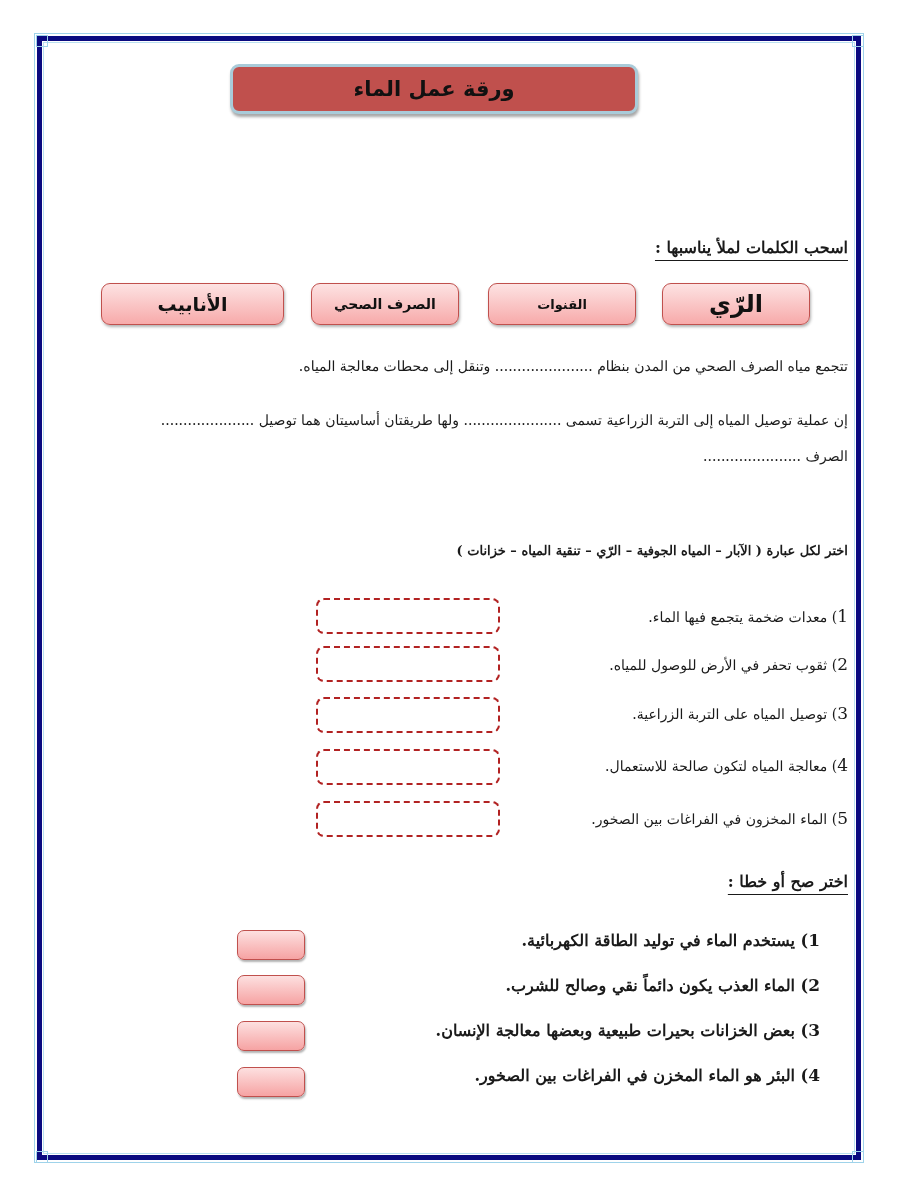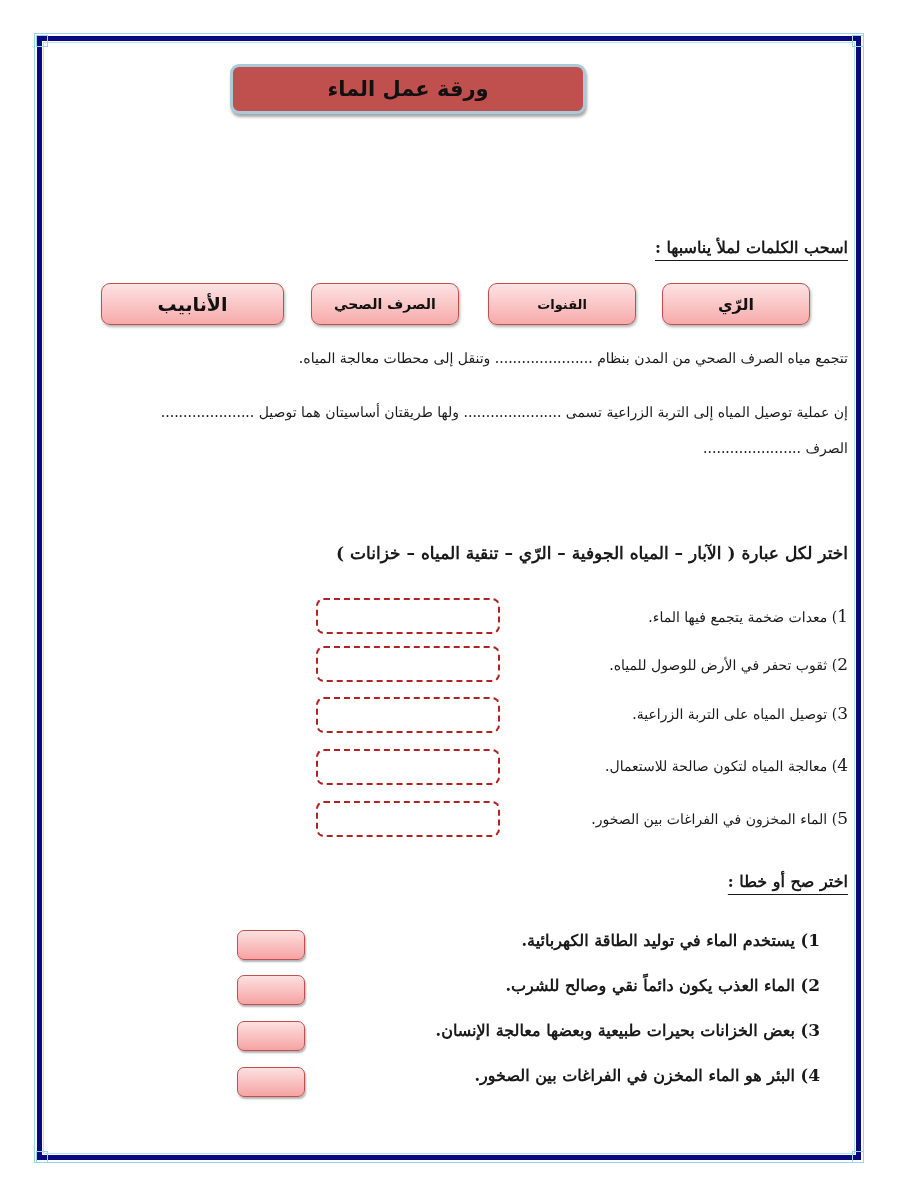--- a/index.html
+++ b/index.html
@@ -6,41 +6,41 @@
   body { width: 900px; height: 1200px; position: relative; overflow: hidden;
          font-family: "DejaVu Serif", "Liberation Serif", serif; color: #1a1a1a; }
   .frame-outer { position: absolute; left: 34px; top: 33px; width: 830px; height: 1130px;
                  border: 1px solid #9fd3ea; box-sizing: border-box; }
   .frame { position: absolute; left: 37px; top: 36px; width: 824px; height: 1124px;
            border: 5px solid #0a0a80; box-sizing: border-box; }
   .frame-inner { position: absolute; left: 43px; top: 42px; width: 812px; height: 1112px;
                  border: 1px solid #b9e0f0; box-sizing: border-box; }
   .corner { position: absolute; width: 10px; height: 10px; border: 1px solid #9fd3ea; }
 
-  .title-box { position: absolute; left: 230px; top: 64px; width: 356px; height: 50px;
+  .title-box { position: absolute; left: 230px; top: 64px; width: 408px; height: 50px;
                background: #c0504d; border: 3px solid #a9cbd9; border-radius: 9px;
                box-shadow: 1px 3px 3px rgba(0,0,0,0.35); box-sizing: border-box;
                display: flex; align-items: center; justify-content: center; }
   .title-box span { font-family: "DejaVu Sans", "Liberation Sans", sans-serif;
                     font-weight: bold; font-size: 21px; color: #111; }
 
   .rtl { direction: rtl; }
   .heading { position: absolute; right: 52px; font-size: 16px; font-weight: bold;
              text-decoration: underline; text-underline-offset: 7px; }
-  .heading.plain { text-decoration: none; font-size: 17px; }
+  .heading.plain { text-decoration: none; font-size: 13px; }
 
   .word-btn { position: absolute; height: 42px; border-radius: 9px; box-sizing: border-box;
               border: 1.5px solid #c0504d;
               background: linear-gradient(to bottom, #fde3e3 0%, #f7aaaa 100%);
               box-shadow: 1px 2px 3px rgba(0,0,0,0.3);
               display: flex; align-items: center; justify-content: center;
               font-family: "DejaVu Sans", "Liberation Sans", sans-serif; font-weight: bold;
               color: #111; cursor: grab; }
 
-  .para { position: absolute; right: 52px; font-size: 14px; text-align: right; line-height: 20px; }
+  .para { position: absolute; right: 52px; font-size: 14px; text-align: right; line-height: 20px; margin-top: 8px; }
 
   .match-item { position: absolute; right: 52px; font-size: 14px; }
   .drop-box { position: absolute; left: 316px; width: 184px; height: 36px; box-sizing: border-box;
               border: 2px dashed #b22222; border-radius: 8px; background: #fff; }
 
   .tf-item { position: absolute; right: 80px; font-size: 16px; font-weight: bold; }
   .tf-box { position: absolute; left: 237px; width: 68px; height: 30px; box-sizing: border-box;
             border: 1.5px solid #c0504d; border-radius: 7px;
             background: linear-gradient(to bottom, #fde0e0 0%, #f6a3a3 100%);
             box-shadow: 1px 2px 2px rgba(0,0,0,0.3); }
@@ -56,21 +56,21 @@
 <div class="corner" style="left:852px;top:35px;"></div>
 <div class="corner" style="left:36px;top:1151px;"></div>
 <div class="corner" style="left:852px;top:1151px;"></div>
 
 <div class="title-box">
   <span class="rtl">ورقة عمل الماء</span>
 </div>
 
 <div class="heading rtl" style="top:238px;">اسحب الكلمات لملأ يناسبها :</div>
 
-<div class="word-btn rtl" style="left:662px;top:283px;width:148px;font-size:16px;">الرّي</div>
+<div class="word-btn rtl" style="left:662px;top:283px;width:148px;font-size:24px;">الرّي</div>
 <div class="word-btn rtl" style="left:488px;top:283px;width:148px;font-size:13px;">القنوات</div>
 <div class="word-btn rtl" style="left:311px;top:283px;width:148px;font-size:14px;">الصرف الصحي</div>
 <div class="word-btn rtl" style="left:101px;top:283px;width:183px;font-size:19px;">الأنابيب</div>
 
 <div class="para rtl" style="top:348px;">تتجمع مياه الصرف الصحي من المدن بنظام ...................... وتنقل إلى محطات معالجة المياه.</div>
 <div class="para rtl" style="top:402px;white-space:nowrap;">إن عملية توصيل المياه إلى التربة الزراعية تسمى ...................... ولها طريقتان أساسيتان هما توصيل .....................</div>
 <div class="para rtl" style="top:438px;">الصرف ......................</div>
 
 <div class="heading plain rtl" style="top:543px;">اختر لكل عبارة ( الآبار – المياه الجوفية – الرّي – تنقية المياه – خزانات )</div>
 

